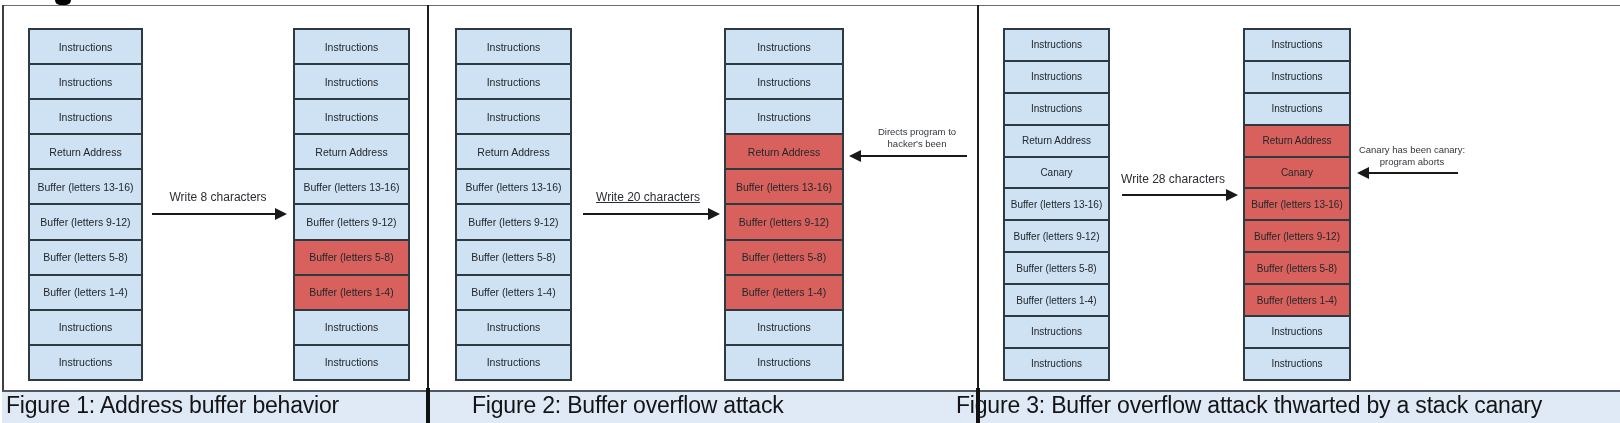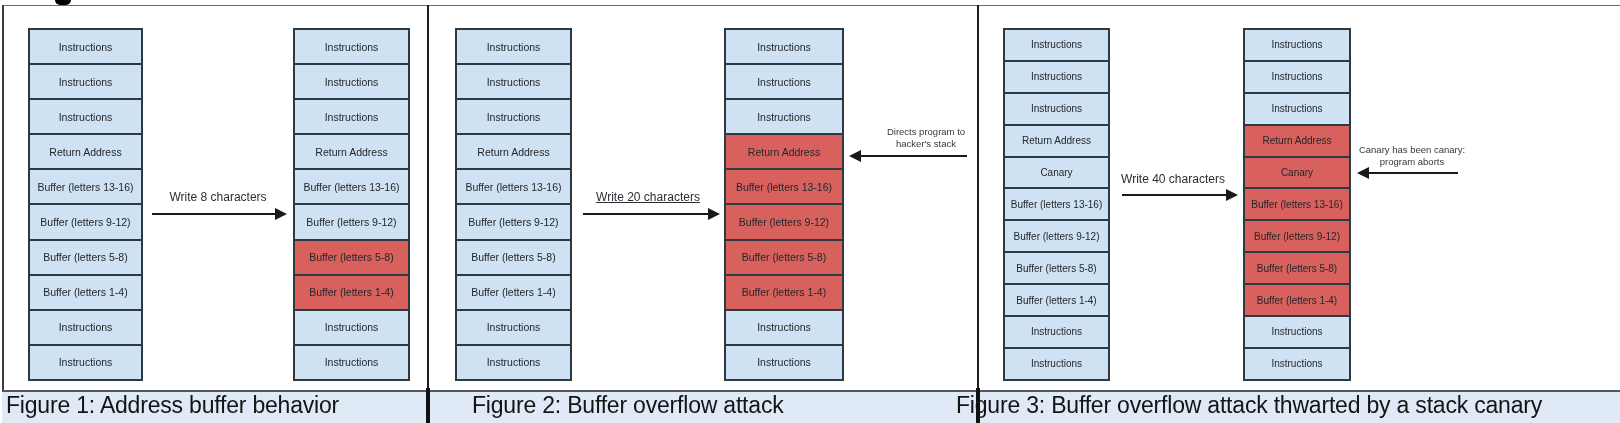--- a/index.html
+++ b/index.html
@@ -41,21 +41,21 @@
   #aw1{left:152px;top:213px;width:124px;}
   #aw2{left:583px;top:213px;width:126px;}
   #aw3{left:1122px;top:194px;width:105px;}
   .head-right::after{content:'';position:absolute;right:-11px;top:-5px;width:0;height:0;
         border-left:12px solid #191919;border-top:6px solid transparent;border-bottom:6px solid transparent;}
   .head-left::before{content:'';position:absolute;left:-11px;top:-5px;width:0;height:0;
         border-right:12px solid #191919;border-top:6px solid transparent;border-bottom:6px solid transparent;}
 
   
   .note{position:absolute;text-align:center;font-size:9.5px;line-height:11.5px;color:#33383d;}
-  #note2{left:843px;width:148px;top:126px;padding-left:9px;}
+  #note2{left:843px;width:148px;top:126px;}
   #note3{left:1350px;width:124px;top:144px;}
   #na2{left:860px;top:155px;width:107px;}
   #na3{left:1368px;top:172px;width:90px;}
 
   
   .caption-band{position:absolute;left:2px;top:390px;width:1618px;height:33px;
         background:#dfeaf6;border-top:2px solid #50595f;box-sizing:content-box;}
   .caption{position:absolute;top:392px;font-size:23px;letter-spacing:-0.2px;color:#141414;white-space:nowrap;}
   #cap1{left:6px;}
   #cap2{left:472px;}
@@ -120,38 +120,38 @@
       <div class="cell hl">Return Address</div>
       <div class="cell hl">Buffer (letters 13-16)</div>
       <div class="cell hl">Buffer (letters 9-12)</div>
       <div class="cell hl">Buffer (letters 5-8)</div>
       <div class="cell hl">Buffer (letters 1-4)</div>
       <div class="cell">Instructions</div>
       <div class="cell">Instructions</div>
     </div>
   <div id="note2" class="note">
     <div>Directs program to</div>
-    <div>hacker's stack</div>
+    <div>hacker's been</div>
   </div>
   <div id="na2" class="harrow head-left"></div>
 
   <div id="f3-left" class="stack p3">
       <div class="cell">Instructions</div>
       <div class="cell">Instructions</div>
       <div class="cell">Instructions</div>
       <div class="cell">Return Address</div>
       <div class="cell">Canary</div>
       <div class="cell">Buffer (letters 13-16)</div>
       <div class="cell">Buffer (letters 9-12)</div>
       <div class="cell">Buffer (letters 5-8)</div>
       <div class="cell">Buffer (letters 1-4)</div>
       <div class="cell">Instructions</div>
       <div class="cell">Instructions</div>
     </div>
-  <div id="al3" class="arrow-label">Write 40 characters</div>
+  <div id="al3" class="arrow-label">Write 28 characters</div>
   <div id="aw3" class="harrow head-right"></div>
   <div id="f3-right" class="stack p3">
       <div class="cell">Instructions</div>
       <div class="cell">Instructions</div>
       <div class="cell">Instructions</div>
       <div class="cell hl">Return Address</div>
       <div class="cell hl">Canary</div>
       <div class="cell hl">Buffer (letters 13-16)</div>
       <div class="cell hl">Buffer (letters 9-12)</div>
       <div class="cell hl">Buffer (letters 5-8)</div>

